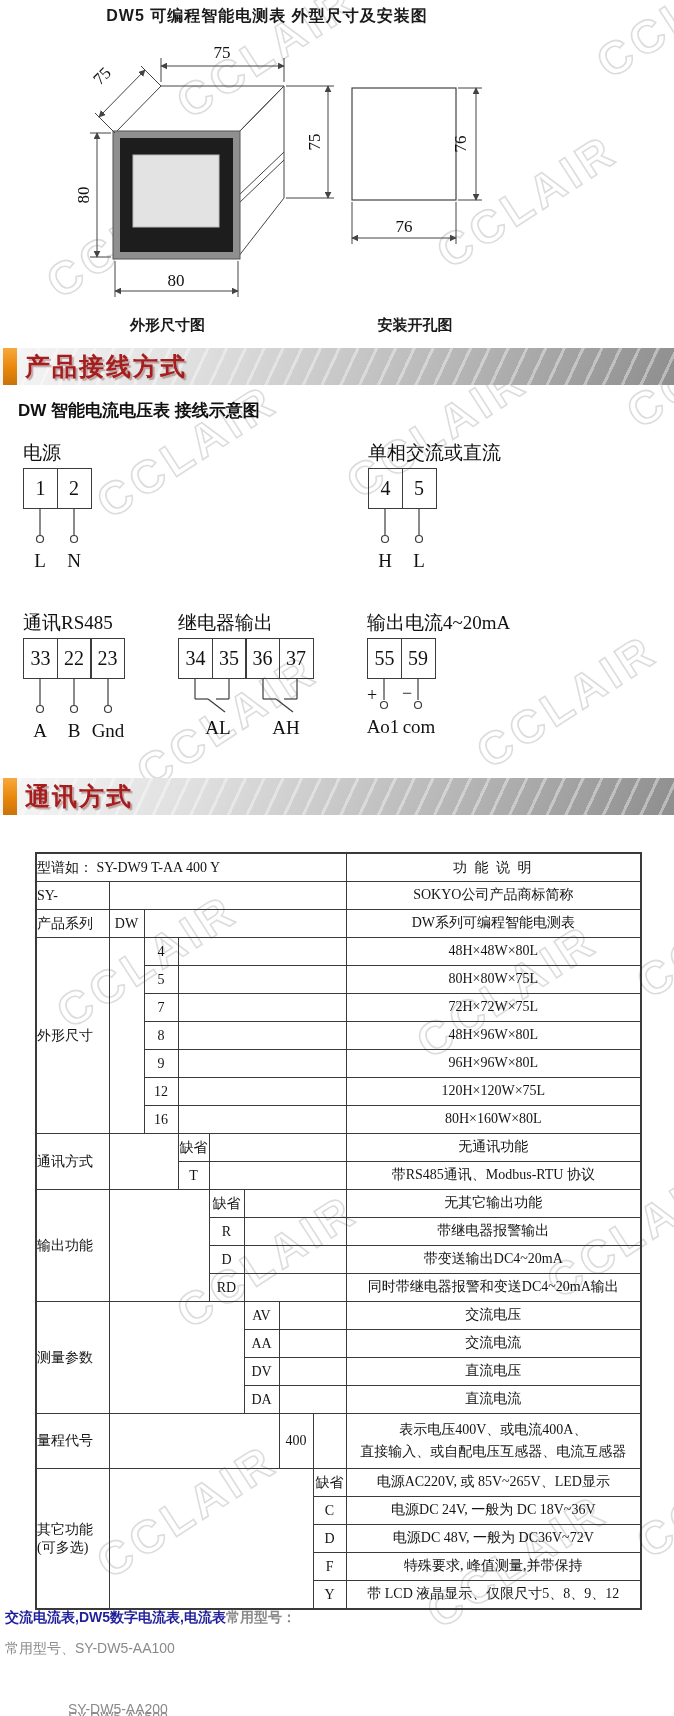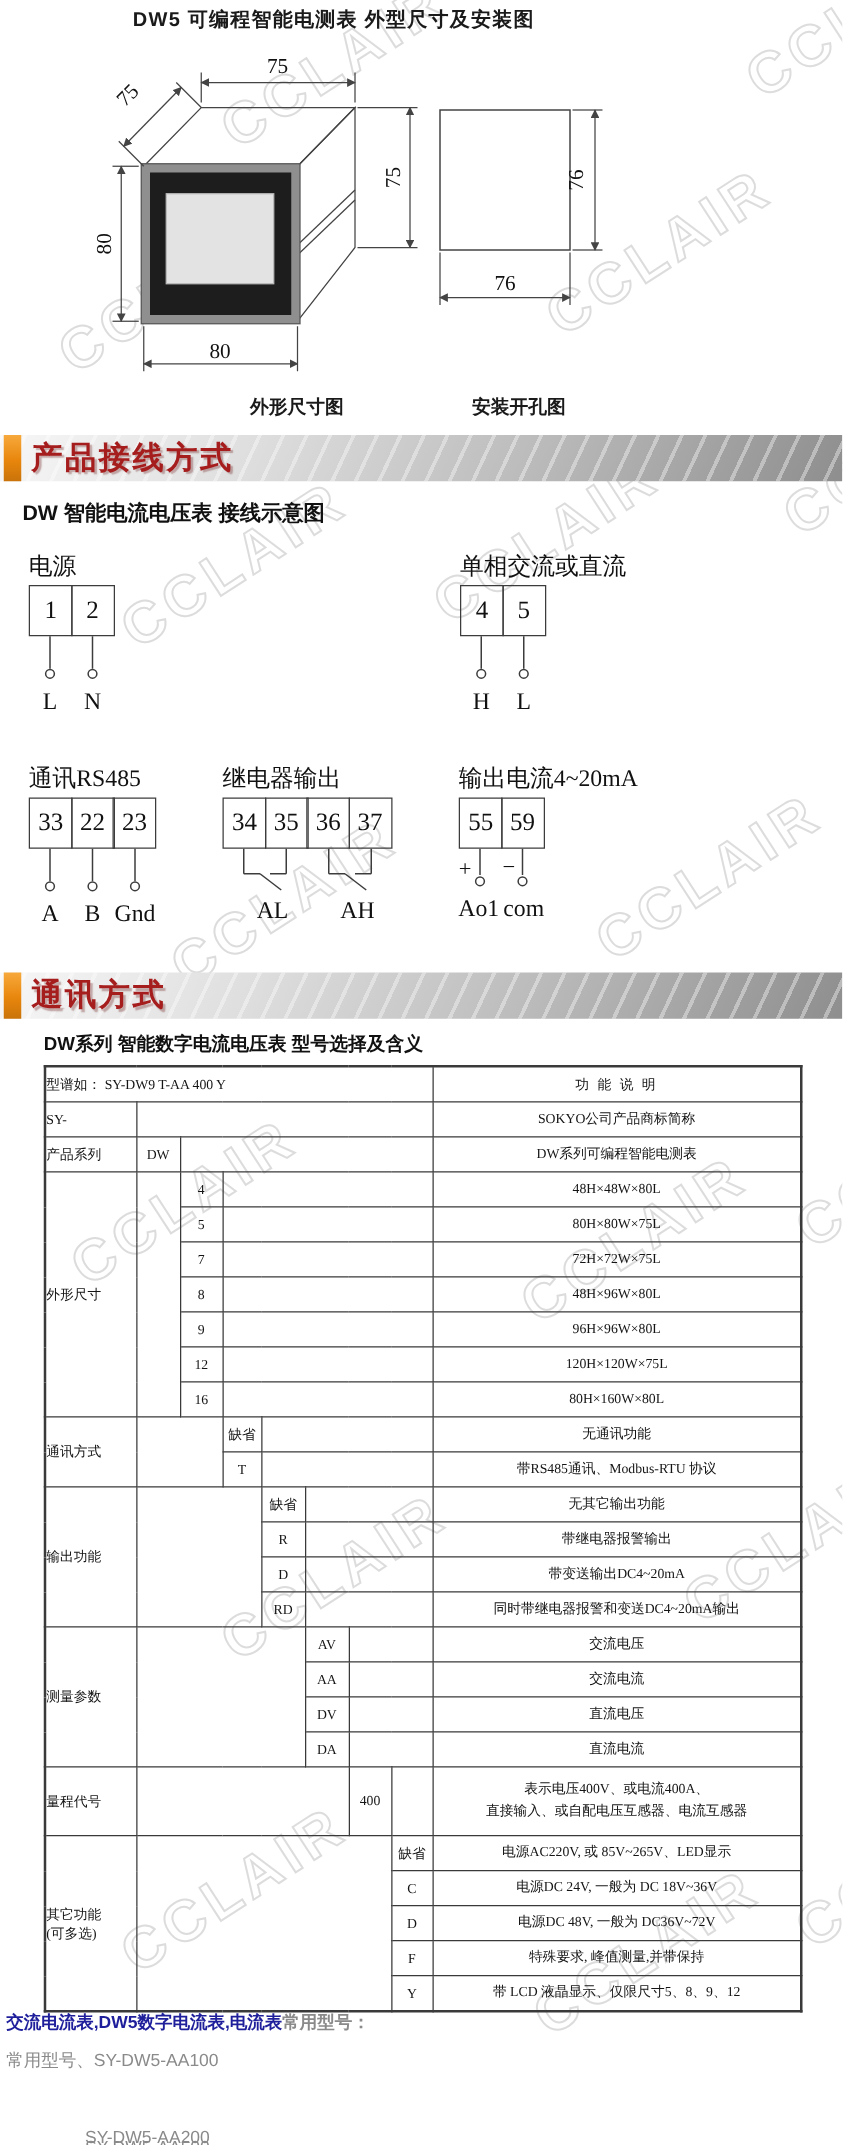--- a/index.html
+++ b/index.html
@@ -34,21 +34,21 @@
   .cells{display:flex;margin-top:2px;}
   .cell{width:33px;height:39px;border:1.5px solid #3c3c3c;margin-right:-1.5px;display:flex;align-items:center;justify-content:center;
         font-family:"Liberation Serif","DejaVu Serif",serif;font-size:20px;color:#111;background:transparent;}
   .leads{display:block;overflow:visible;}
   .lline{stroke:#3c3c3c;stroke-width:1.2;fill:none;}
   .lcirc{stroke:#3c3c3c;stroke-width:1.2;fill:#fff;}
   .ltxt{font-family:"Liberation Serif","DejaVu Serif",serif;font-size:19px;fill:#111;text-anchor:middle;}
   .lsign{font-family:"Liberation Serif","DejaVu Serif",serif;font-size:18px;fill:#111;text-anchor:middle;}
   
   table.sel{border-collapse:collapse;table-layout:fixed;width:605px;
-      font-family:"Liberation Serif","DejaVu Serif",serif;font-size:11px;color:#141414;}
+      font-family:"Liberation Serif","DejaVu Serif",serif;font-size:14px;color:#141414;}
   table.sel td{border:1px solid #3a3a3a;height:27px;padding:0;overflow:hidden;}
   table.sel{border:2px solid #3a3a3a;}
   td.lab{padding-left:6px;text-align:left;white-space:pre-line;}
   td.code{text-align:center;}
   td.desc{padding-left:12px;text-align:center;white-space:pre-line;line-height:1.6;}
   td.dhead{text-align:center;letter-spacing:2px;}
   tr.tall{height:55px;}
   
   .f-line{position:absolute;font-size:14px;}
   .f-blue{color:#1f1f9c;font-weight:bold;}
@@ -142,21 +142,21 @@
       <line class="dline" x1="458" y1="200" x2="482" y2="200"></line>
       <line class="dline" x1="476" y1="88" x2="476" y2="200" marker-start="url(#arr)" marker-end="url(#arr)"></line>
       <text class="dimtxt" x="466" y="144" text-anchor="middle" transform="rotate(-90 466 144)">76</text>
       <line class="dline" x1="352" y1="202" x2="352" y2="244"></line>
       <line class="dline" x1="456" y1="202" x2="456" y2="244"></line>
       <line class="dline" x1="352" y1="238" x2="456" y2="238" marker-start="url(#arr)" marker-end="url(#arr)"></line>
       <text class="dimtxt" x="404" y="232" text-anchor="middle">76</text>
     </g>
   </svg>
 
-  <div class="abs z1 caption" style="left:115px;width:160px;text-align:right;">外形尺寸图</div>
+  <div class="abs z1 caption" style="left:130px;width:160px;text-align:left;">外形尺寸图</div>
   <div class="abs z1 caption" style="left:340px;width:150px;text-align:center;">安装开孔图</div>
 
   <div class="abs z1 sec-heading" style="left:18px;top:399px;font-size:17px;">DW 智能电流电压表  接线示意图</div>
 
   <div class="abs z1 banner" style="top:348px;">
     <div class="bar"></div>
     <div class="btxt">产品接线方式</div>
   </div>
 
   <div class="wg z1" style="left:23px;top:440px;">
@@ -251,21 +251,20 @@
       <text class="ltxt" x="16" y="54">Ao1</text>
       <text class="ltxt" x="52" y="54">com</text>
     </svg>
   </div>
 
   <div class="abs z1 banner" style="top:778px;">
     <div class="bar"></div>
     <div class="btxt">通讯方式</div>
   </div>
 
-  <div class="abs z1 sec-heading" style="left:35px;top:826px;font-size:15px;">DW系列 智能数字电流电压表 型号选择及含义</div>
 
   <table class="sel abs z1" style="left:35px;top:852px;">
     <colgroup>
       <col style="width:73px">
         <col style="width:35px">
         <col style="width:34px">
         <col style="width:31px">
       <col style="width:35px">
         <col style="width:35px">
         <col style="width:34px">

